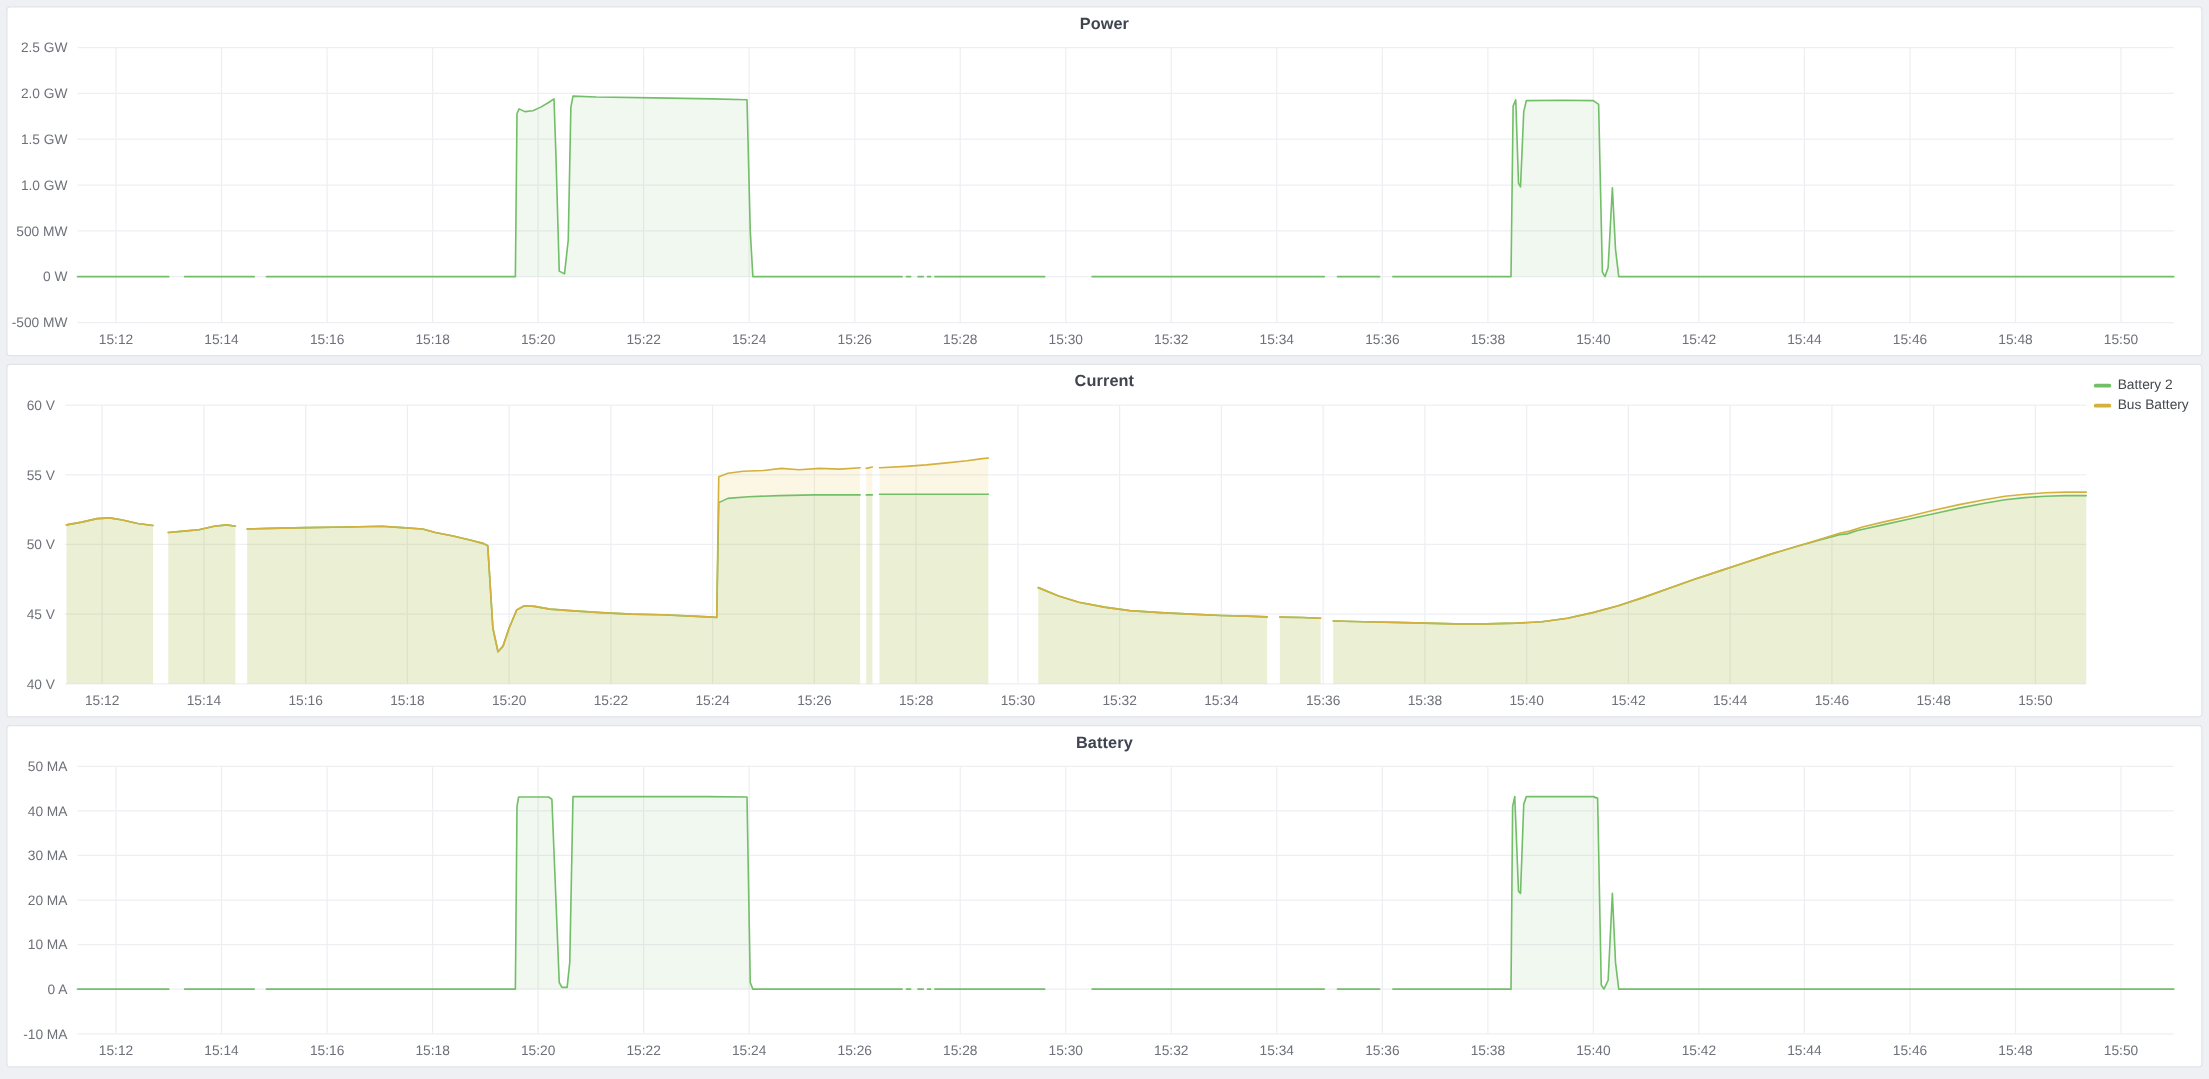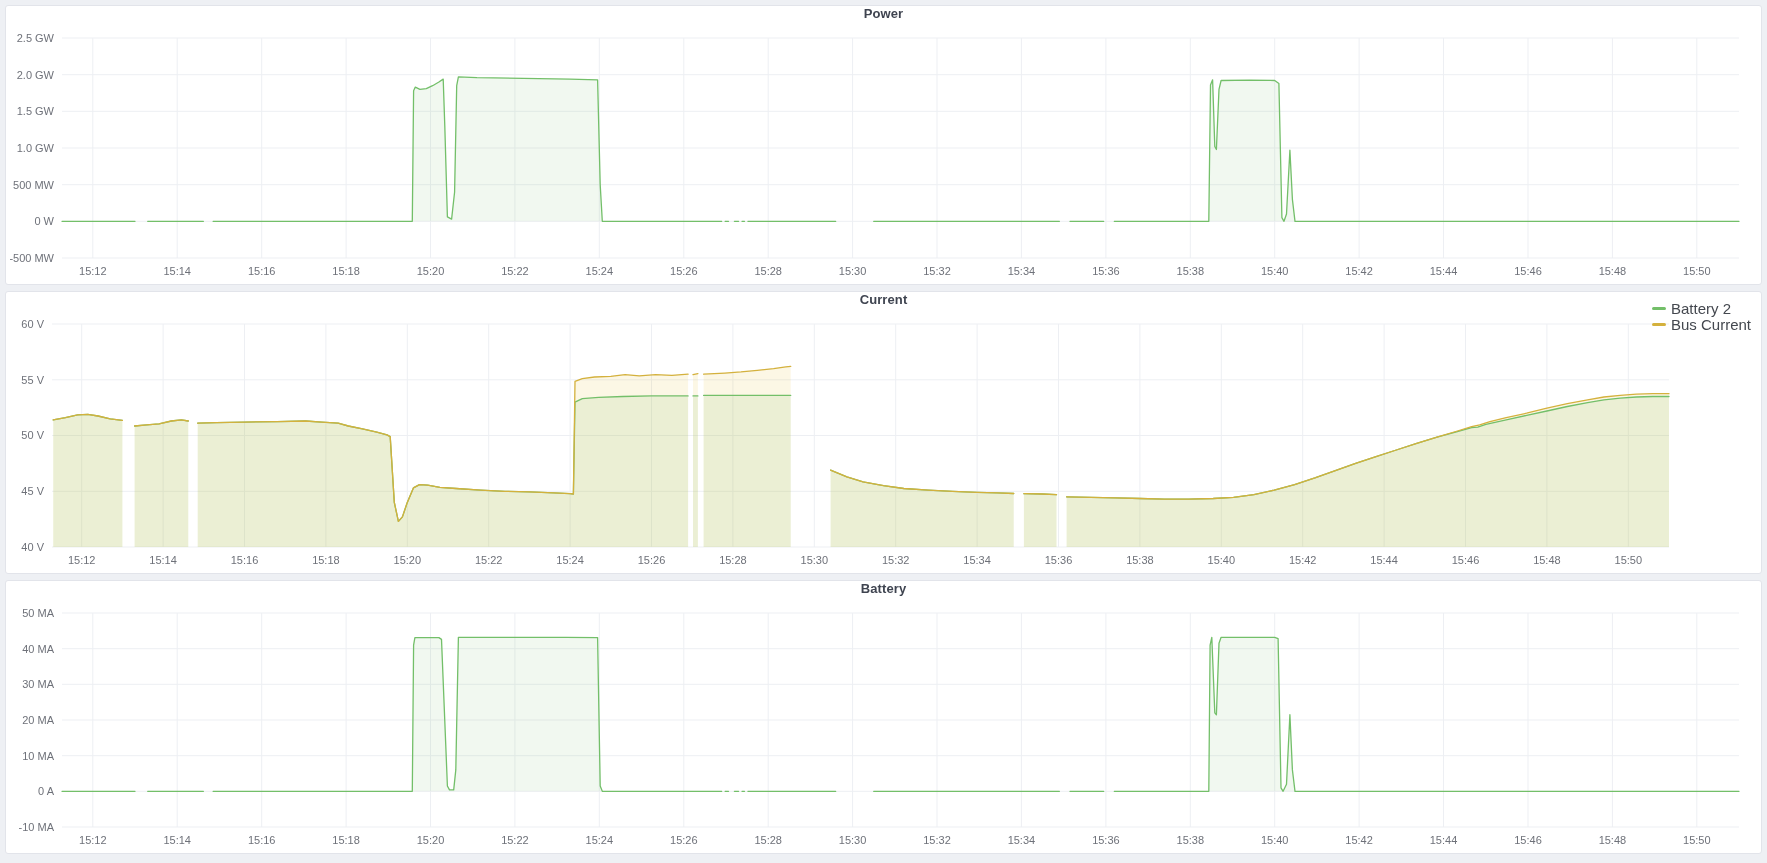--- a/index.html
+++ b/index.html
@@ -15,36 +15,36 @@
     background:#ffffff;
     border:1px solid #e2e4ea;
     border-radius:3px;
     width:1757px;
   }
   .p1 { height:280px; }
   .p2 { height:283px; }
   .p3 { height:274px; }
   .panel-header {
     height:24px;
-    display:flex; align-items:flex-start; justify-content:center;
+    display:flex; align-items:center; justify-content:center;
     cursor:pointer;
   }
   .panel-title {
     font-size:13px; font-weight:700; color:#3f4450; letter-spacing:.1px;
   }
   .plot { position:absolute; top:24px; left:0; right:0; bottom:0; }
   .plot svg { display:block; }
   .legend {
     position:absolute; top:10px; right:10px;
     display:flex; flex-direction:column; gap:3px;
     z-index:2;
   }
   .legend-item {
     display:flex; align-items:center; gap:5px;
-    font-size:15px; color:#44484f; cursor:pointer;
+    font-size:11px; color:#44484f; cursor:pointer;
     line-height:13px;
     text-align:right;
   }
   .legend-swatch { width:14px; height:3px; border-radius:2px; display:inline-block; }
   text { font-family:"Liberation Sans", sans-serif; }
 </style>
 </head>
 <body>
 
 <section class="panel p1">
@@ -229,21 +229,21 @@
         </g>
       </svg>
     </div>
   <div class="legend">
     <div class="legend-item">
       <span class="legend-swatch" id="swatch-0" style="background: rgb(115, 191, 105);"></span>
       <span>Battery 2</span>
     </div>
     <div class="legend-item">
       <span class="legend-swatch" id="swatch-1" style="background: rgb(212, 177, 61);"></span>
-      <span>Bus Current</span>
+      <span>Bus Battery</span>
     </div>
   </div>
 </section>
 
 <section class="panel p3">
   <div class="panel-header">
     <span class="panel-title">Battery</span>
   </div>
   <div class="plot" id="plot-2">
       <svg width="1755" height="248" viewBox="0 0 1755 248">

